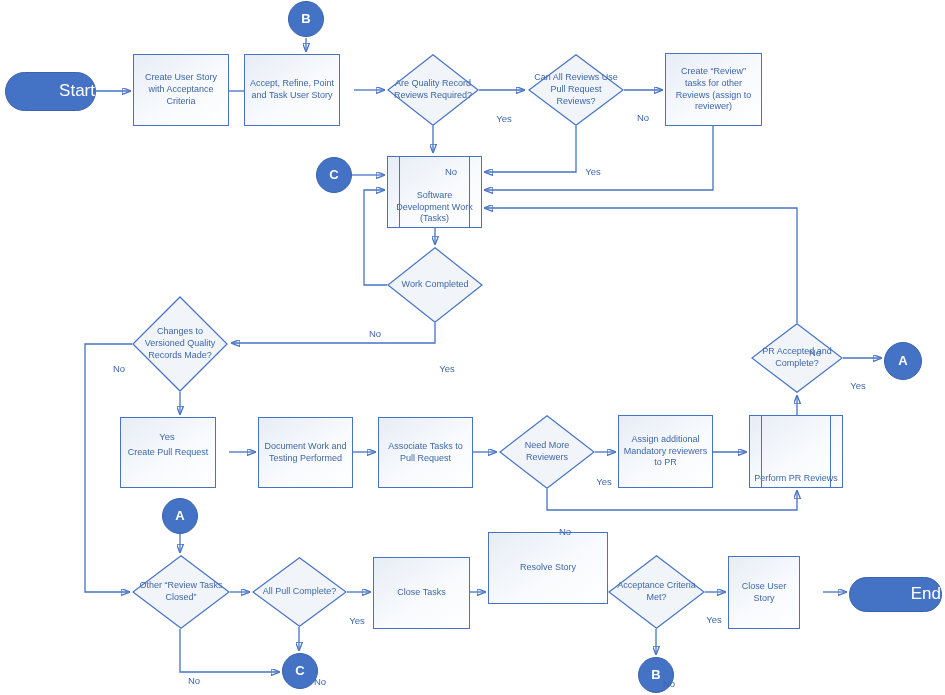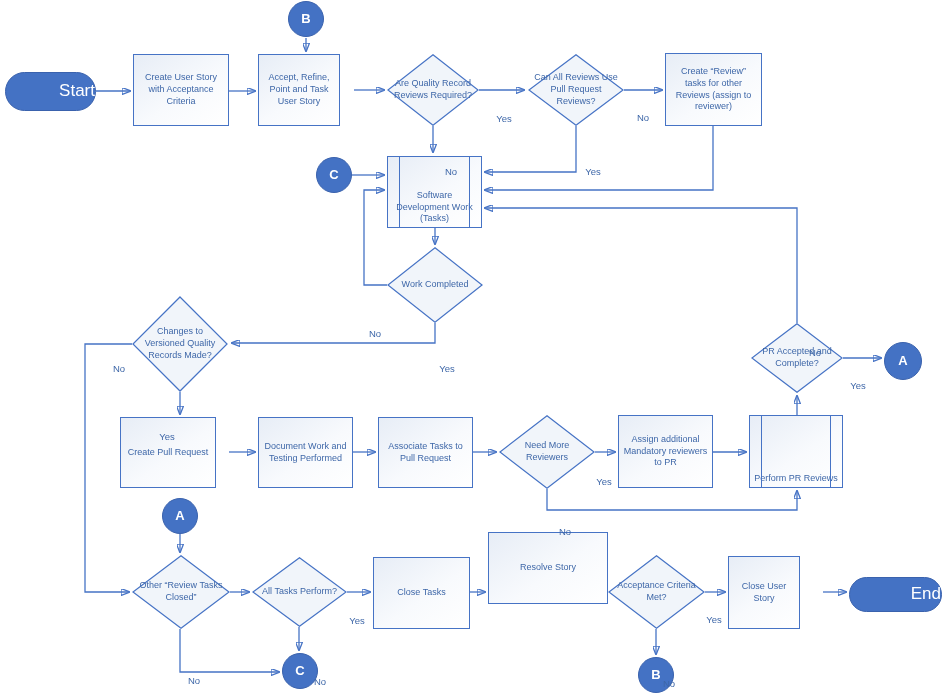--- a/index.html
+++ b/index.html
@@ -114,21 +114,21 @@
   <div class="node circle" style="left:282px;top:653px;width:36px;height:36px">
     <span>C</span>
   </div>
   <div class="node circle" style="left:638px;top:657px;width:36px;height:36px">
     <span>B</span>
   </div>
 
   <div class="node box" style="left:133px;top:54px;width:96px;height:72px">
     <span class="lbl">Create User Story with Acceptance Criteria</span>
   </div>
-  <div class="node box" style="left:258px;top:54px;width:82px;height:72px">
+  <div class="node box" style="left:244px;top:54px;width:96px;height:72px">
     <span class="lbl">Accept, Refine, Point and Task User Story</span>
   </div>
   <div class="node box" style="left:665px;top:53px;width:97px;height:73px">
     <span class="lbl">Create “Review” tasks for other Reviews (assign to reviewer)</span>
   </div>
   <div class="node box predef" style="left:387px;top:156px;width:95px;height:72px">
     <span class="lbl">Software Development Work (Tasks)</span>
   </div>
   <div class="node box" style="left:120px;top:417px;width:96px;height:71px">
     <span class="lbl">Create Pull Request</span>
@@ -194,21 +194,21 @@
   <div class="node diamond" style="left:132px;top:555px;width:98px;height:74px">
     <svg class="dshape" viewBox="0 0 100 100" preserveAspectRatio="none">
         <polygon points="50,1 99,50 50,99 1,50"></polygon>
       </svg>
     <span class="lbl">Other “Review Tasks Closed”</span>
   </div>
   <div class="node diamond" style="left:252px;top:557px;width:95px;height:70px">
     <svg class="dshape" viewBox="0 0 100 100" preserveAspectRatio="none">
         <polygon points="50,1 99,50 50,99 1,50"></polygon>
       </svg>
-    <span class="lbl">All Tasks Perform?</span>
+    <span class="lbl">All Pull Complete?</span>
   </div>
   <div class="node diamond" style="left:608px;top:555px;width:97px;height:74px">
     <svg class="dshape" viewBox="0 0 100 100" preserveAspectRatio="none">
         <polygon points="50,1 99,50 50,99 1,50"></polygon>
       </svg>
     <span class="lbl">Acceptance Criteria Met?</span>
   </div>
 
   <div class="elabel" style="left:504px;top:78px">Yes</div>
   <div class="elabel" style="left:451px;top:131px">No</div>

